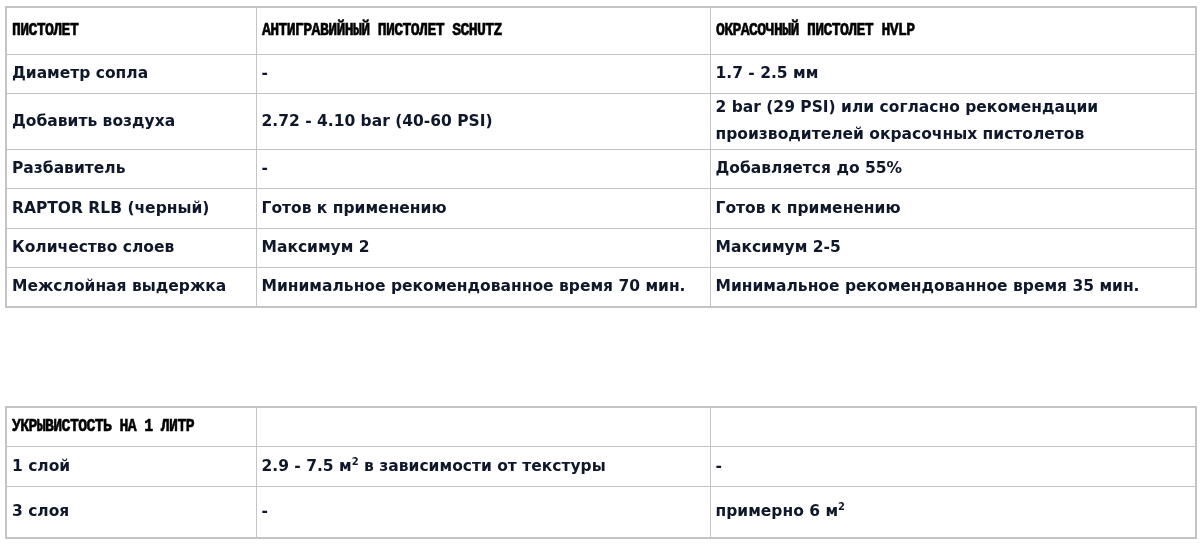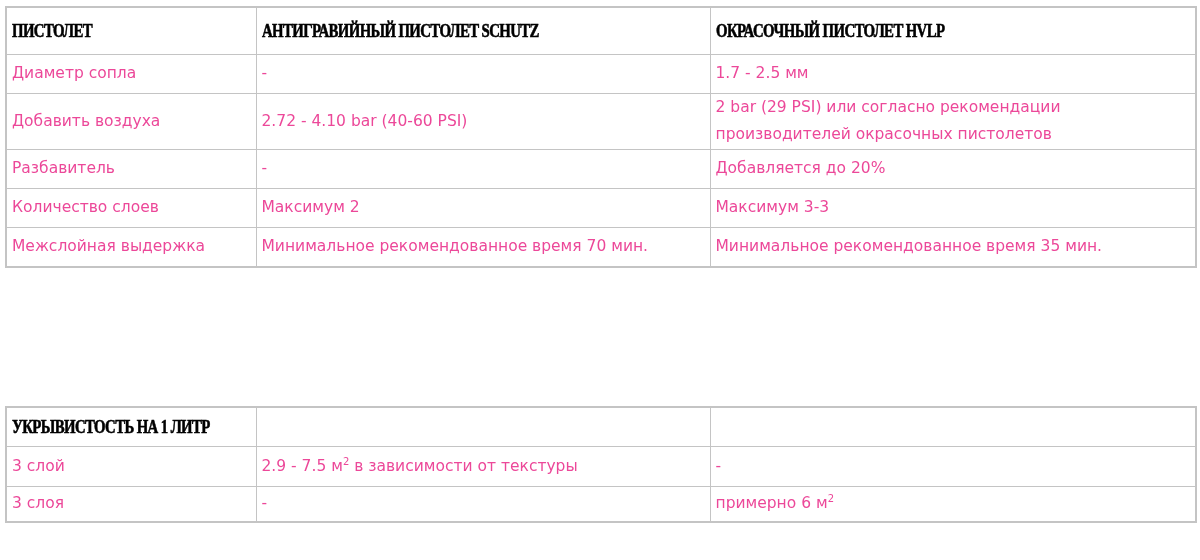--- a/index.html
+++ b/index.html
@@ -1,22 +1,22 @@
 <!DOCTYPE html>
 <html><head>
 <meta charset="utf-8">
 <style>
   html, body { margin: 0; padding: 0; background: #ffffff; }
   body { width: 1200px; height: 560px; position: relative; overflow: hidden;
          font-family: "DejaVu Sans", sans-serif; color: #222; }
   table { position: absolute; left: 5px; border-collapse: collapse; table-layout: fixed;
           width: 1190px; border: 2px solid #c4c4c4; }
   td { border: 1px solid #c4c4c4; padding: 0 5px; vertical-align: middle;
-       font-size: 15.5px; line-height: 27px; color: #ec4899; }
-  td.head { font-family: Liberation Serif, serif; font-weight: bold;
+       font-size: 15.5px; line-height: 27px; color: #0f172a; font-weight: bold; }
+  td.head { font-family: Liberation Mono, monospace; font-weight: bold;
             font-size: 17px; text-transform: uppercase; letter-spacing: -0.8px;
             color: #000; transform-origin: left center; }
   .cond { display: inline-block; transform: scaleX(0.78); transform-origin: left center;
           white-space: nowrap; font-weight: 900; font-size: 19px; -webkit-text-stroke: 0.6px #000; }
   #t1 { top: 6px; }
   #t2 { top: 406px; }
   col.c1 { width: 250px; }
   col.c2 { width: 454px; }
   col.c3 { width: 486px; }
   sup { font-size: 10px; line-height: 0; vertical-align: 6px; }
@@ -42,26 +42,31 @@
     <td>1.7 - 2.5 мм</td>
   </tr>
   <tr style="height:56px">
     <td>Добавить воздуха</td>
     <td>2.72 - 4.10 bar (40-60 PSI)</td>
     <td style="">2 bar (29 PSI) или согласно рекомендации производителей окрасочных пистолетов</td>
   </tr>
   <tr style="height:39px">
     <td>Разбавитель</td>
     <td>-</td>
-    <td>Добавляется до 20%</td>
+    <td>Добавляется до 55%</td>
+  </tr>
+  <tr style="height:40px">
+    <td>RAPTOR RLB (черный)</td>
+    <td>Готов к применению</td>
+    <td>Готов к применению</td>
   </tr>
   <tr style="height:39px">
     <td>Количество слоев</td>
     <td>Максимум 2</td>
-    <td>Максимум 3-3</td>
+    <td>Максимум 2-5</td>
   </tr>
   <tr style="height:40px">
     <td>Межслойная выдержка</td>
     <td>Минимальное рекомендованное время 70 мин.</td>
     <td>Минимальное рекомендованное время 35 мин.</td>
   </tr>
 </tbody>
   </table>
 
 <table id="t2">
@@ -70,23 +75,23 @@
       <col class="c2">
       <col class="c3">
     </colgroup>
   <tbody>
       <tr style="height:39px">
     <td class="head"><span class="cond">УКРЫВИСТОСТЬ НА 1 ЛИТР</span></td>
     <td class="head"></td>
     <td class="head"></td>
   </tr>
   <tr style="height:40px">
-    <td>3 слой</td>
+    <td>1 слой</td>
     <td><span>2.9 - 7.5 м</span><sup>2</sup><span> в зависимости от текстуры</span></td>
     <td><span>-</span></td>
   </tr>
-  <tr style="height:36px">
+  <tr style="height:52px">
     <td>3 слоя</td>
     <td><span>-</span></td>
     <td><span>примерно 6 м</span><sup>2</sup></td>
   </tr>
 </tbody>
   </table>
 
 </body></html>

